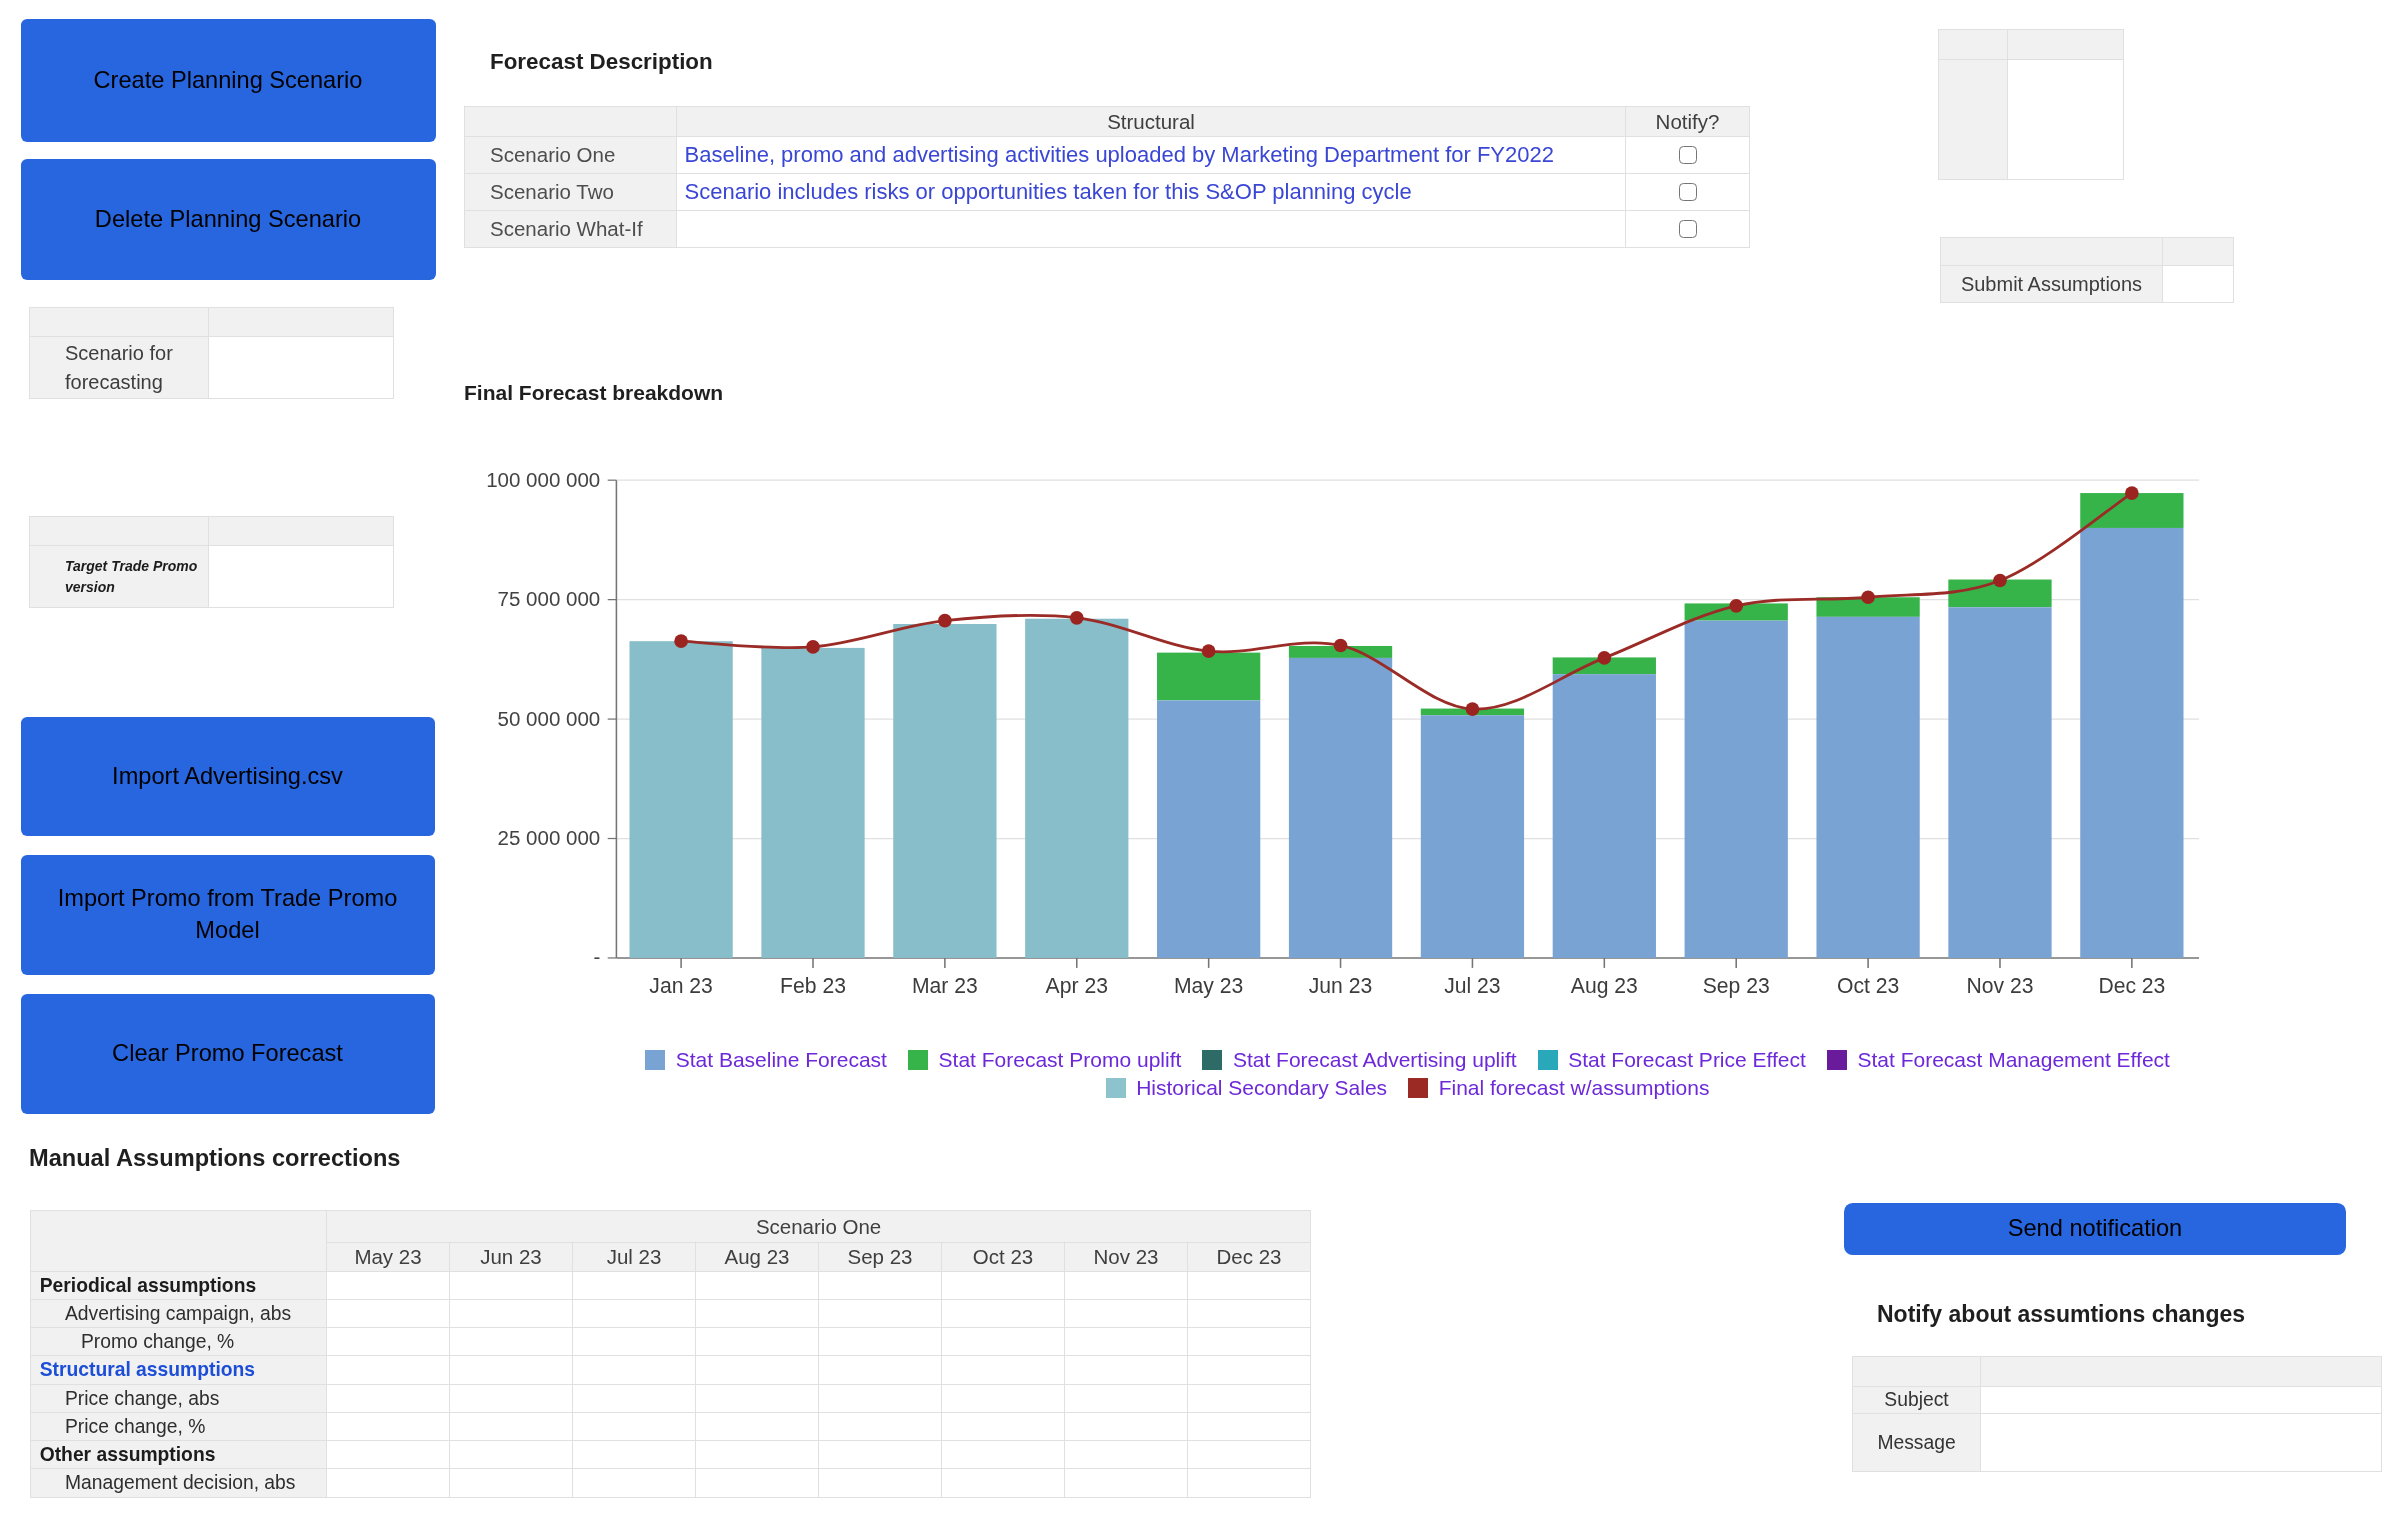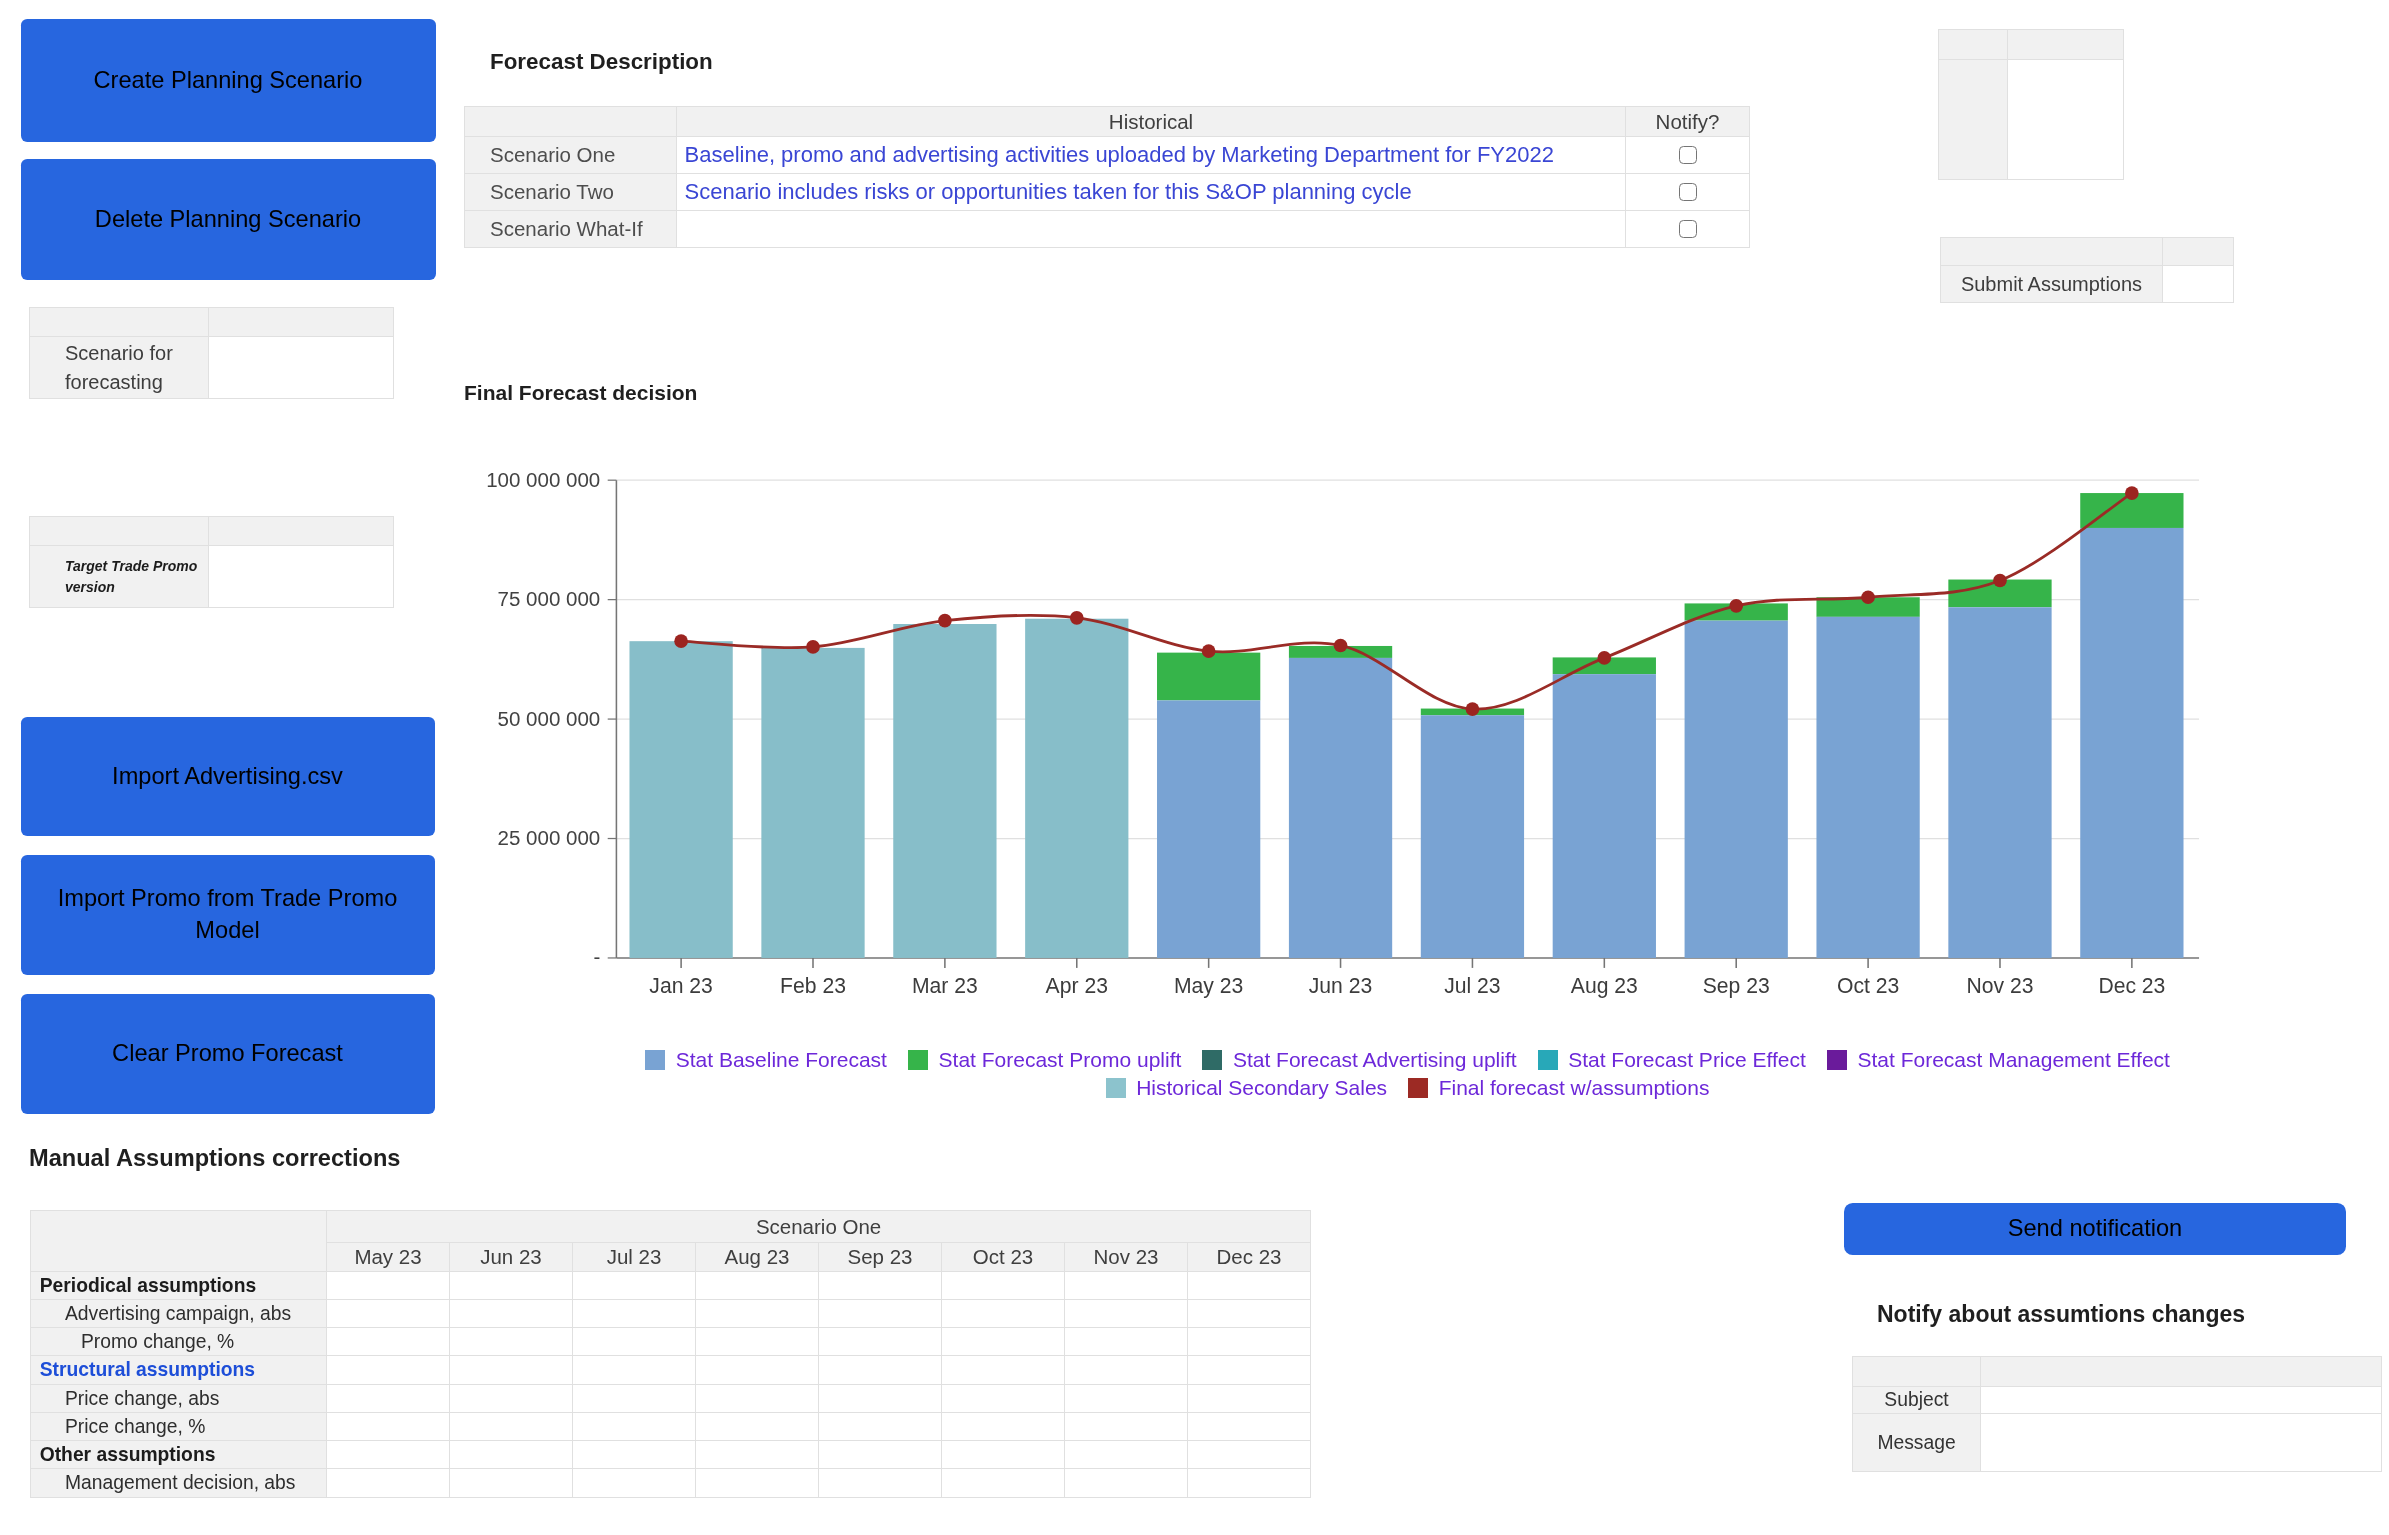--- a/index.html
+++ b/index.html
@@ -58,21 +58,21 @@
 
 <table class="sh" style="left:464px;top:106px;width:1286px;">
 <colgroup>
       <col style="width:212px">
       <col style="width:949px">
       <col style="width:124px">
     </colgroup>
 <tbody>
       <tr style="height:30px;">
         <td class="g"></td>
-        <td class="g" style="text-align:center;font-size:20.5px;color:#3f3f3f;">Historical</td>
+        <td class="g" style="text-align:center;font-size:20.5px;color:#3f3f3f;">Structural</td>
         <td class="g" style="text-align:center;font-size:20.5px;color:#3f3f3f;">Notify?</td>
       </tr>
 <tr style="height:37px;">
         <td class="g" style="font-size:20.5px;color:#4d4d4d;padding-left:25px;">Scenario One</td>
         <td style="font-size:22px;color:#3a46d4;padding-left:7.5px;">Baseline, promo and advertising activities uploaded by Marketing Department for FY2022</td>
         <td style="text-align:center;"><span class="cb"></span></td>
       </tr>
 <tr style="height:37px;">
         <td class="g" style="font-size:20.5px;color:#4d4d4d;padding-left:25px;">Scenario Two</td>
         <td style="font-size:22px;color:#3a46d4;padding-left:7.5px;">Scenario includes risks or opportunities taken for this S&amp;OP planning cycle</td>
@@ -113,21 +113,21 @@
         <td class="g"></td>
         <td class="g"></td>
       </tr>
 <tr style="height:37px;">
         <td class="g" style="text-align:center;font-size:20px;color:#3d3d3d;">Submit Assumptions</td>
         <td></td>
       </tr>
 </tbody>
   </table>
 
-<div class="hd" style="left:464px;top:381px;font-size:21px;">Final Forecast decision</div>
+<div class="hd" style="left:464px;top:381px;font-size:21px;">Final Forecast breakdown</div>
 
 <svg width="1829" height="548" viewBox="0 0 2940 880" style="position:absolute;left:436px;top:460px;">
 <line x1="290" y1="32.0" x2="2834" y2="32.0" stroke="#e0e0e0" stroke-width="2"></line>
 <line x1="290" y1="224.0" x2="2834" y2="224.0" stroke="#e0e0e0" stroke-width="2"></line>
 <line x1="290" y1="416.0" x2="2834" y2="416.0" stroke="#e0e0e0" stroke-width="2"></line>
 <line x1="290" y1="608.0" x2="2834" y2="608.0" stroke="#e0e0e0" stroke-width="2"></line>
 <line x1="276" y1="32.0" x2="290" y2="32.0" stroke="#757575" stroke-width="2"></line>
 <line x1="276" y1="224.0" x2="290" y2="224.0" stroke="#757575" stroke-width="2"></line>
 <line x1="276" y1="416.0" x2="290" y2="416.0" stroke="#757575" stroke-width="2"></line>
 <line x1="276" y1="608.0" x2="290" y2="608.0" stroke="#757575" stroke-width="2"></line>

